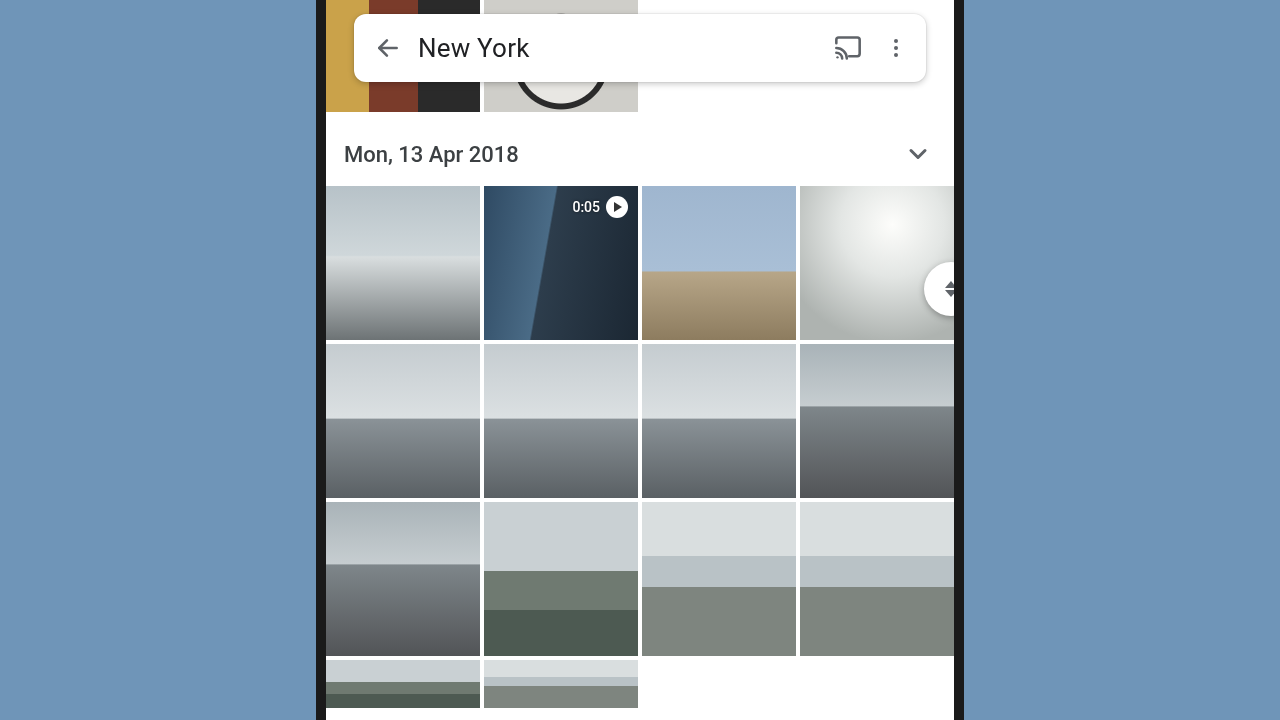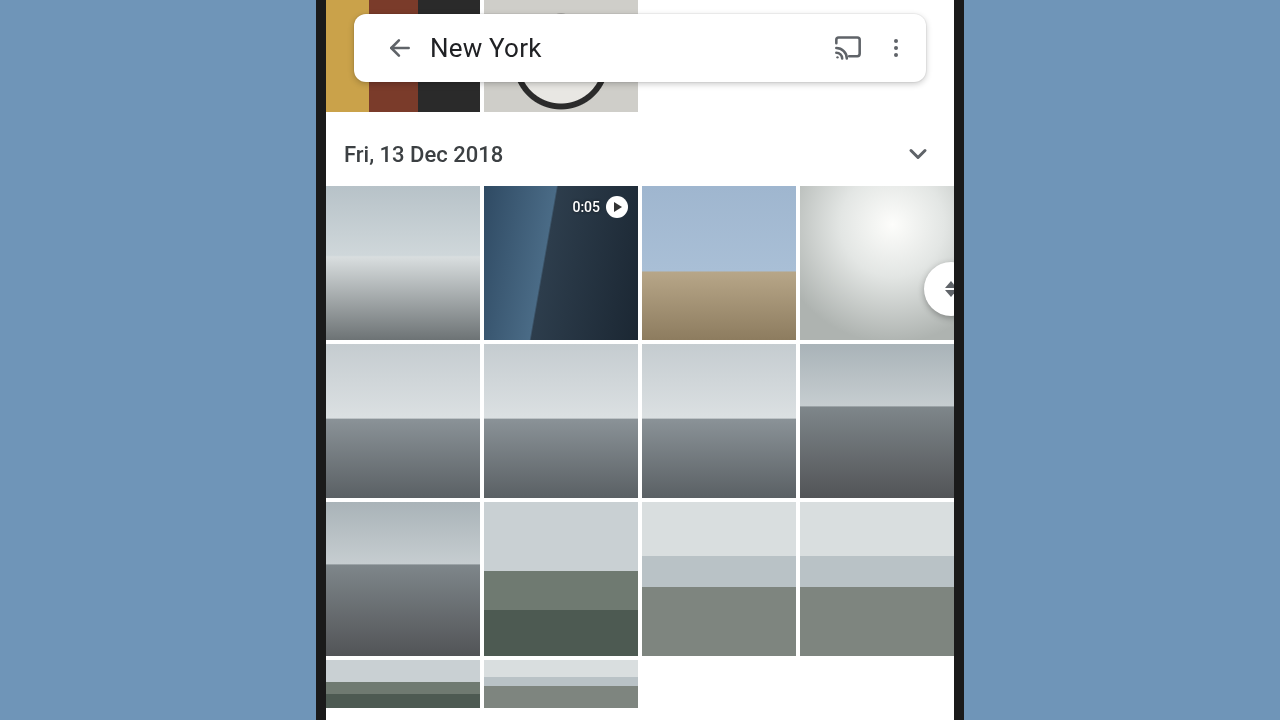--- a/index.html
+++ b/index.html
@@ -36,21 +36,21 @@
     position: absolute;
     top: 14px;
     left: 28px;
     right: 28px;
     height: 68px;
     background: #fff;
     border-radius: 12px;
     box-shadow: 0 2px 6px rgba(0,0,0,.22), 0 0 0 1px rgba(0,0,0,.04);
     display: flex;
     align-items: center;
-    padding: 0 6px 0 22px;
+    padding: 0 6px 0 10px;
     z-index: 10;
   }
   .icon-btn {
     width: 48px; height: 48px;
     display: flex; align-items: center; justify-content: center;
     border-radius: 50%;
     color: #5f6368;
     cursor: pointer;
   }
   .search-title {
@@ -169,21 +169,21 @@
     <div class="icon-btn">
       <svg width="24" height="24" viewBox="0 0 24 24" fill="#5f6368">
           <circle cx="12" cy="5" r="2"></circle>
           <circle cx="12" cy="12" r="2"></circle>
           <circle cx="12" cy="19" r="2"></circle>
         </svg>
     </div>
   </div>
 
   <div class="group-header">
-    <div class="date">Fri, 13 Dec 2018</div>
+    <div class="date">Mon, 13 Apr 2018</div>
     <div class="chev">
       <svg width="28" height="28" viewBox="0 0 24 24" fill="none" stroke="#5f6368" stroke-width="2.6" stroke-linecap="round" stroke-linejoin="round">
           <polyline points="6 9 12 15 18 9"></polyline>
         </svg>
     </div>
   </div>
 
   <div class="grid">
     <div class="thumb sky"></div>
     <div class="thumb glass">

